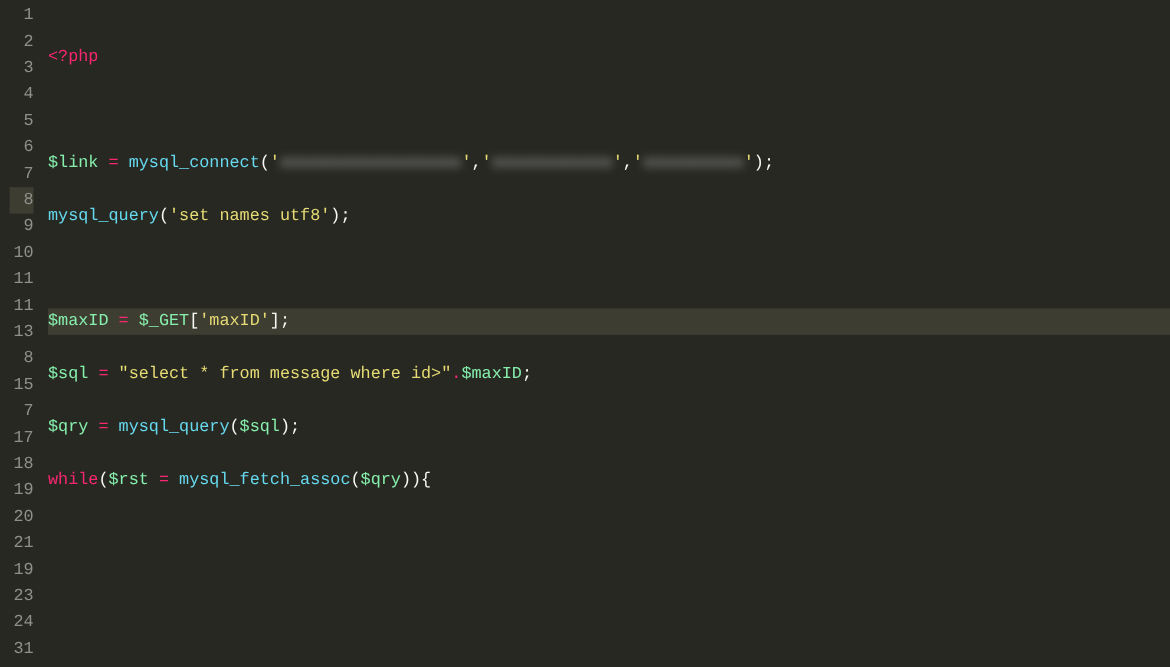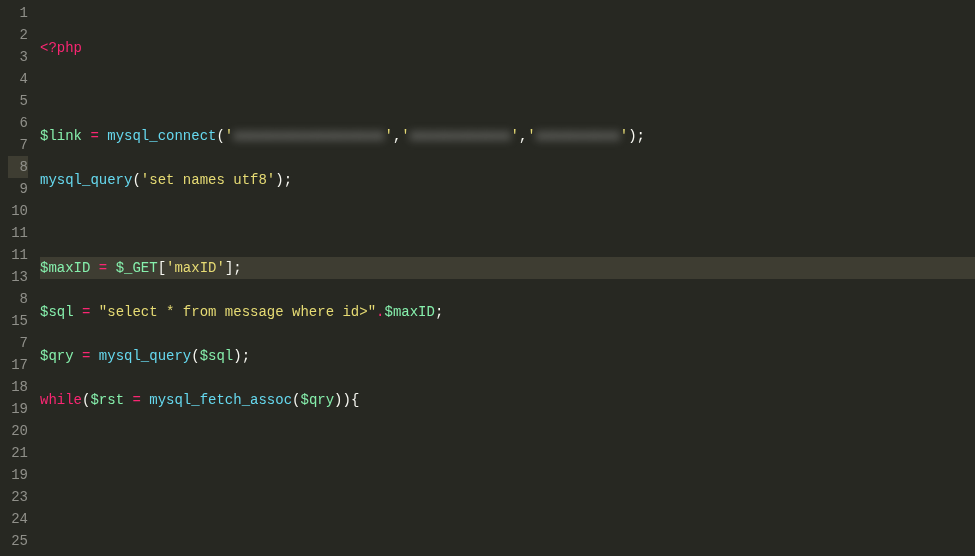--- a/index.html
+++ b/index.html
@@ -66,21 +66,21 @@
   <div class="line">15</div>
   <div class="line">7</div>
   <div class="line">17</div>
   <div class="line">18</div>
   <div class="line">19</div>
   <div class="line">20</div>
   <div class="line">21</div>
   <div class="line">19</div>
   <div class="line">23</div>
   <div class="line">24</div>
-  <div class="line">25</div>
+  <div class="line">31</div>
 </div>
 
 <div class="code">
 <div class="line"><span class="c-tag">&lt;?php</span></div>
 <div class="line"></div>
 <div class="line"><span class="c-var">$link</span><span class="c-op"> = </span><span class="c-func">mysql_connect</span><span class="c-punct">(</span><span class="c-string">'</span><span class="blur">xxxxxxxxxxxxxxxxxx</span><span class="c-string">'</span><span class="c-punct">,</span><span class="c-string">'</span><span class="blur">xxxxxxxxxxxx</span><span class="c-string">'</span><span class="c-punct">,</span><span class="c-string">'</span><span class="blur">xxxxxxxxxx</span><span class="c-string">'</span><span class="c-punct">);</span></div>
 <div class="line"><span class="c-func">mysql_query</span><span class="c-punct">(</span><span class="c-string">'set names utf8'</span><span class="c-punct">);</span></div>
 <div class="line"></div>
 <div class="line line-hl"><span class="c-var">$maxID</span><span class="c-op"> = </span><span class="c-var">$_GET</span><span class="c-punct">[</span><span class="c-string">'maxID'</span><span class="c-punct">];</span></div>
 <div class="line"><span class="c-var">$sql</span><span class="c-op"> = </span><span class="c-string">"select * from message where id&gt;"</span><span class="c-op">.</span><span class="c-var">$maxID</span><span class="c-punct">;</span></div>

